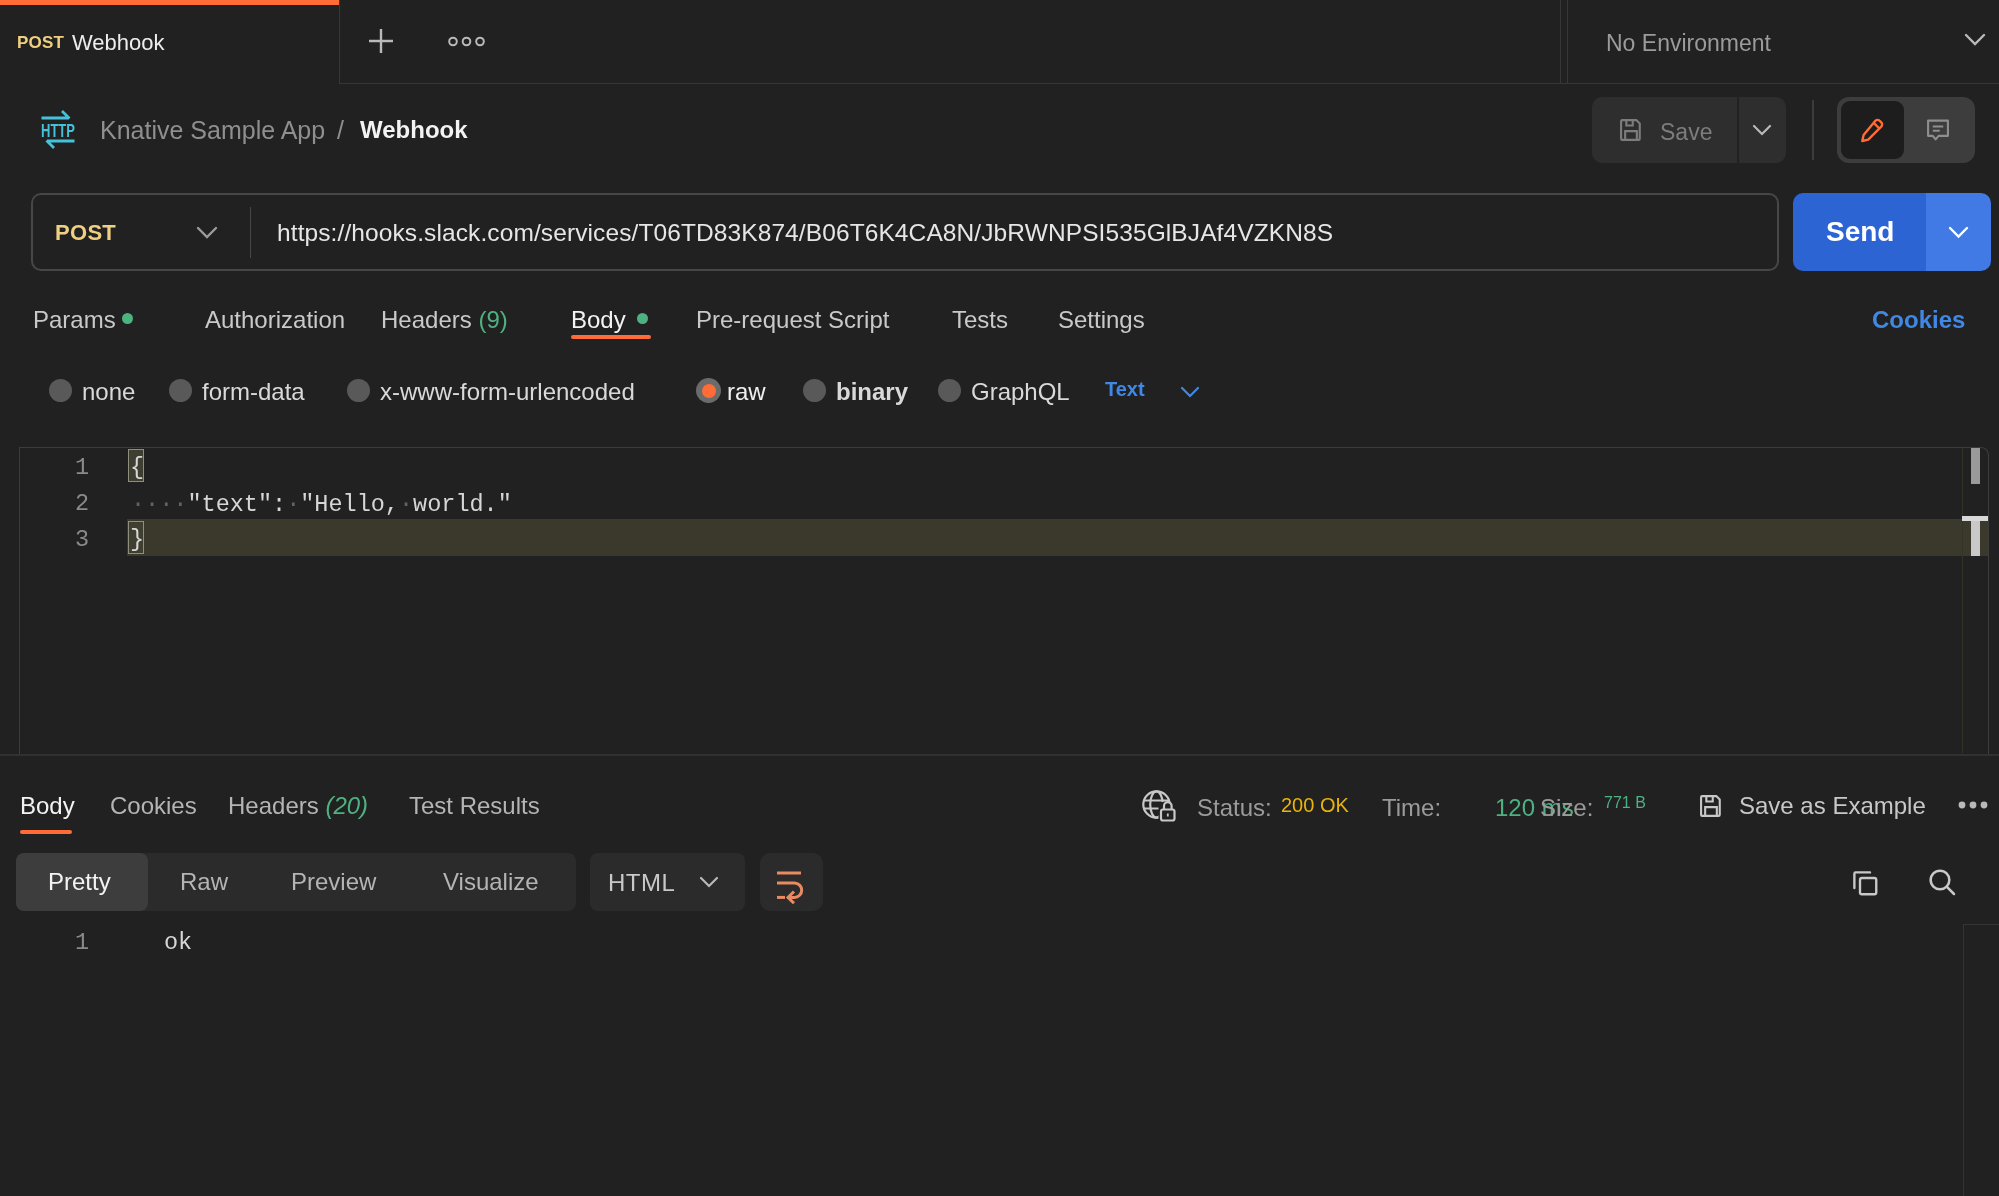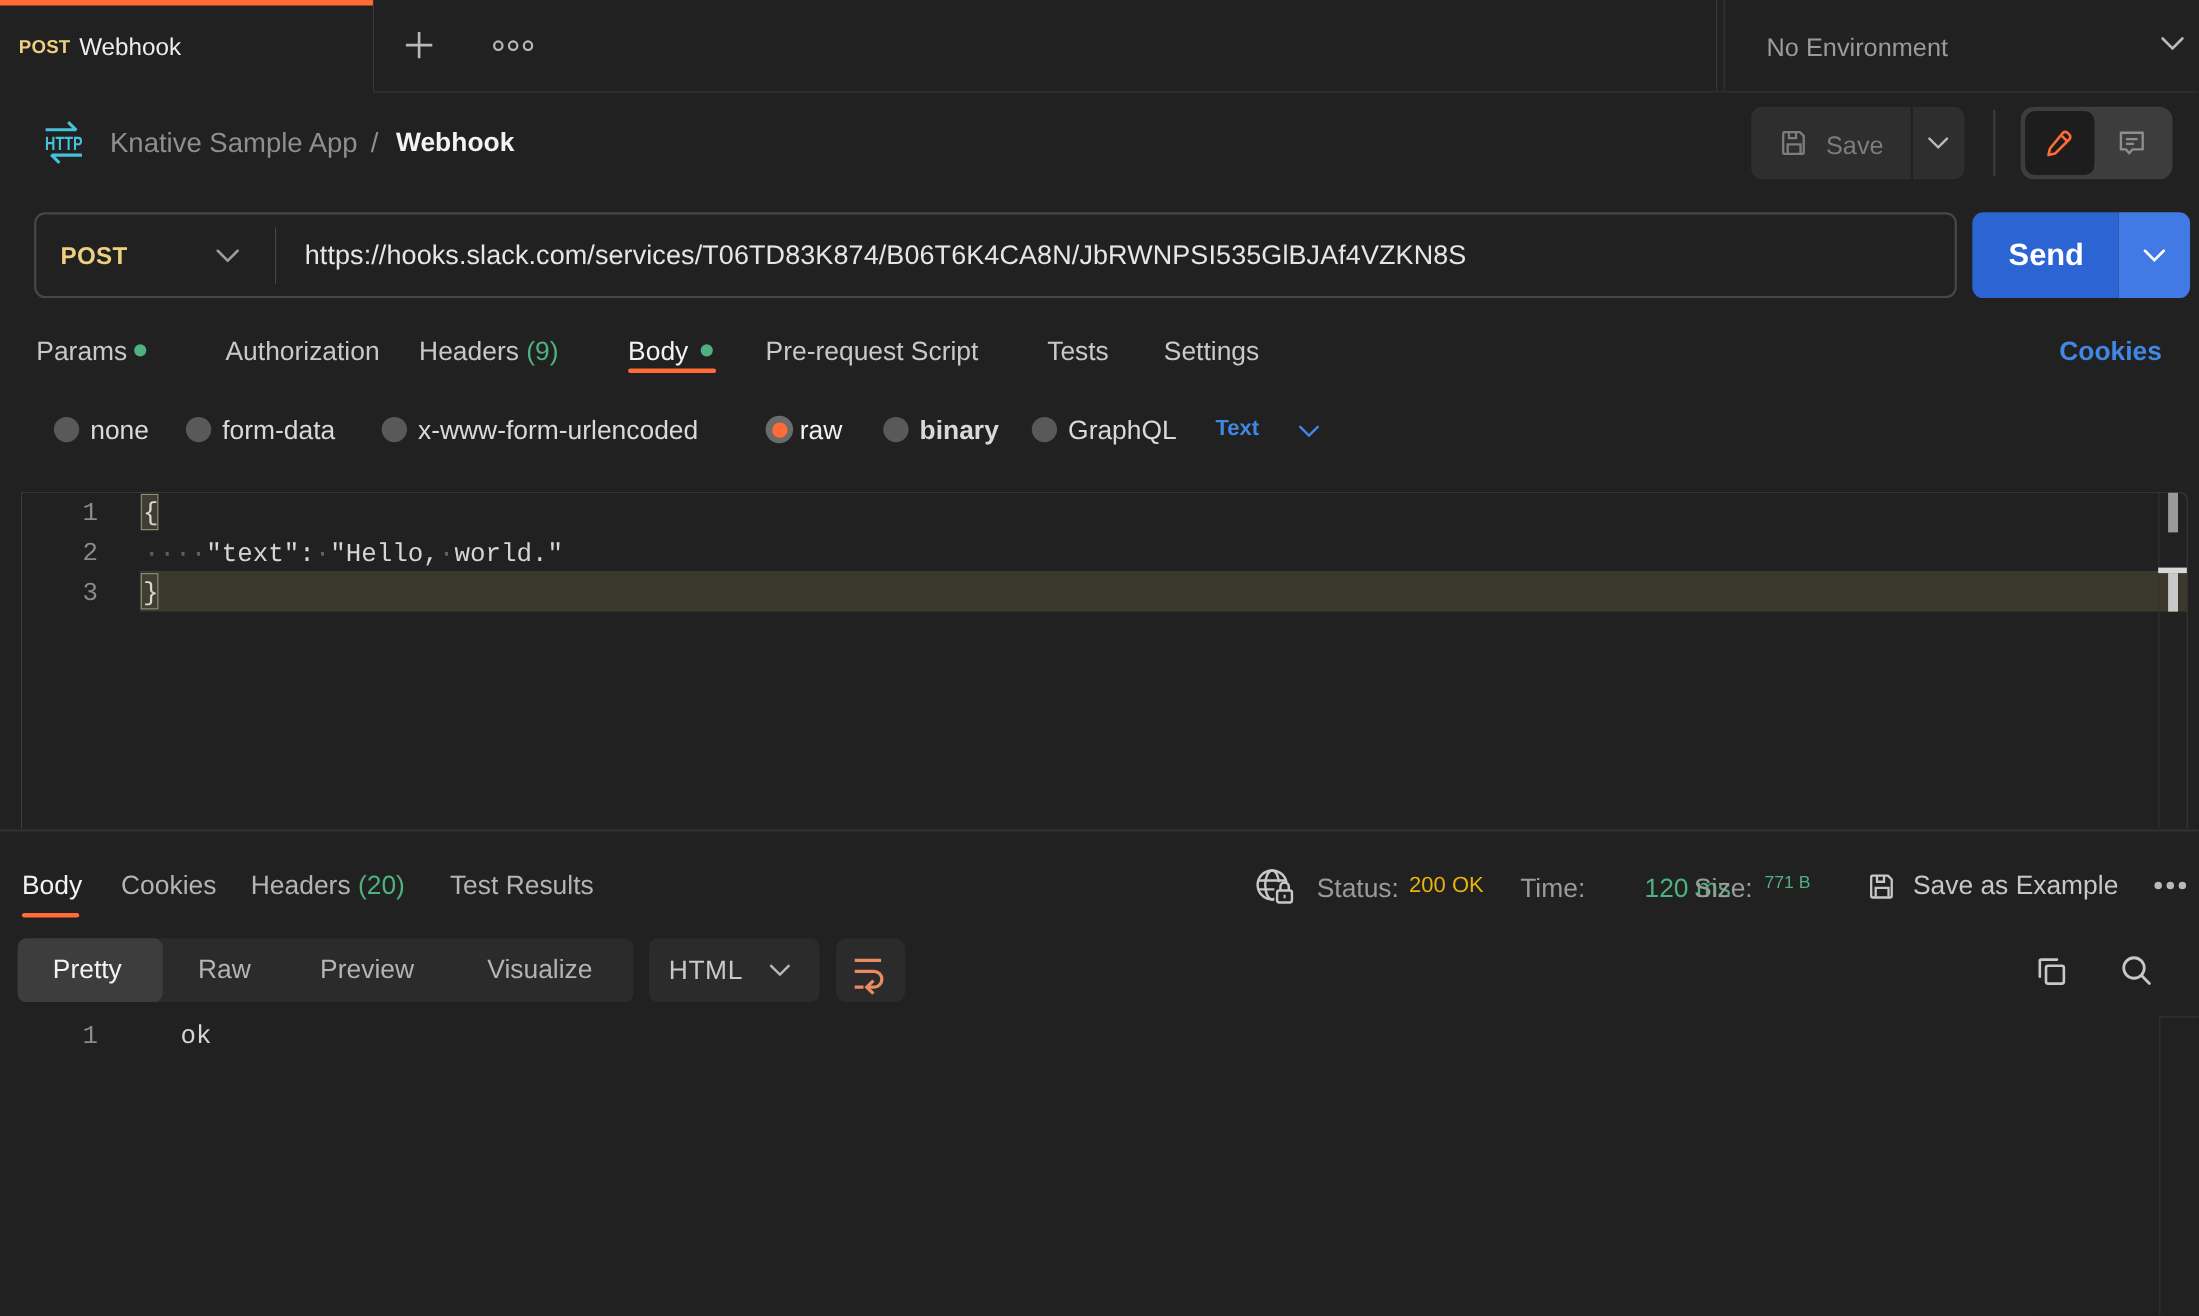--- a/index.html
+++ b/index.html
@@ -138,21 +138,21 @@
 
   <div class="abs" style="left:1971px;top:448px;width:9px;height:36px;background:#9a9a9a;"></div>
   <div class="abs" style="left:1962px;top:516px;width:26px;height:5px;background:#d8d8d8;"></div>
   <div class="abs" style="left:1971px;top:521px;width:9px;height:35px;background:#c9c9c9;"></div>
 
   <div class="abs" style="left:0;top:754px;width:1999px;height:2px;background:#313131;"></div>
 
   <div class="abs" style="left:20px;top:792px;font-size:24px;color:#f3f3f3;">Body</div>
   <div class="abs" style="left:20px;top:830px;width:52px;height:4px;background:#ff6c37;border-radius:2px;"></div>
   <div class="abs" style="left:110px;top:792px;font-size:24px;color:#b4b4b4;">Cookies</div>
-  <div class="abs" style="left:228px;top:792px;font-size:24px;color:#b4b4b4;">Headers <span style="color:#4eb181;">(20)</span></div>
+  <div class="abs" style="left:228px;top:792px;font-size:24px;color:#b4b4b4;">Headers <span style="color:#4eb181;font-style:italic;">(20)</span></div>
   <div class="abs" style="left:409px;top:792px;font-size:24px;color:#b4b4b4;">Test Results</div>
 
   <svg class="abs" style="left:1141px;top:789px;" width="36" height="34" viewBox="0 0 36 34">
     <circle cx="15.5" cy="15.5" r="13.2" stroke="#c8c8c8" stroke-width="2.2" fill="none"></circle>
     <ellipse cx="15.5" cy="15.5" rx="6.3" ry="13.2" stroke="#c8c8c8" stroke-width="2.2" fill="none"></ellipse>
     <path d="M2.6 11.5 H28.4 M2.6 19.5 H28.4" stroke="#c8c8c8" stroke-width="2.2" fill="none"></path>
     <rect x="17.5" y="13" width="18.5" height="21" fill="#212121"></rect>
     <rect x="20" y="20.5" width="13.5" height="11" rx="2" stroke="#c8c8c8" stroke-width="2.2" fill="#212121"></rect>
     <path d="M23 20 v-3 a3.8 3.8 0 0 1 7.6 0 V20" stroke="#c8c8c8" stroke-width="2.2" fill="none"></path>
     <path d="M26.8 24.5 v3" stroke="#c8c8c8" stroke-width="1.8" fill="none"></path>

